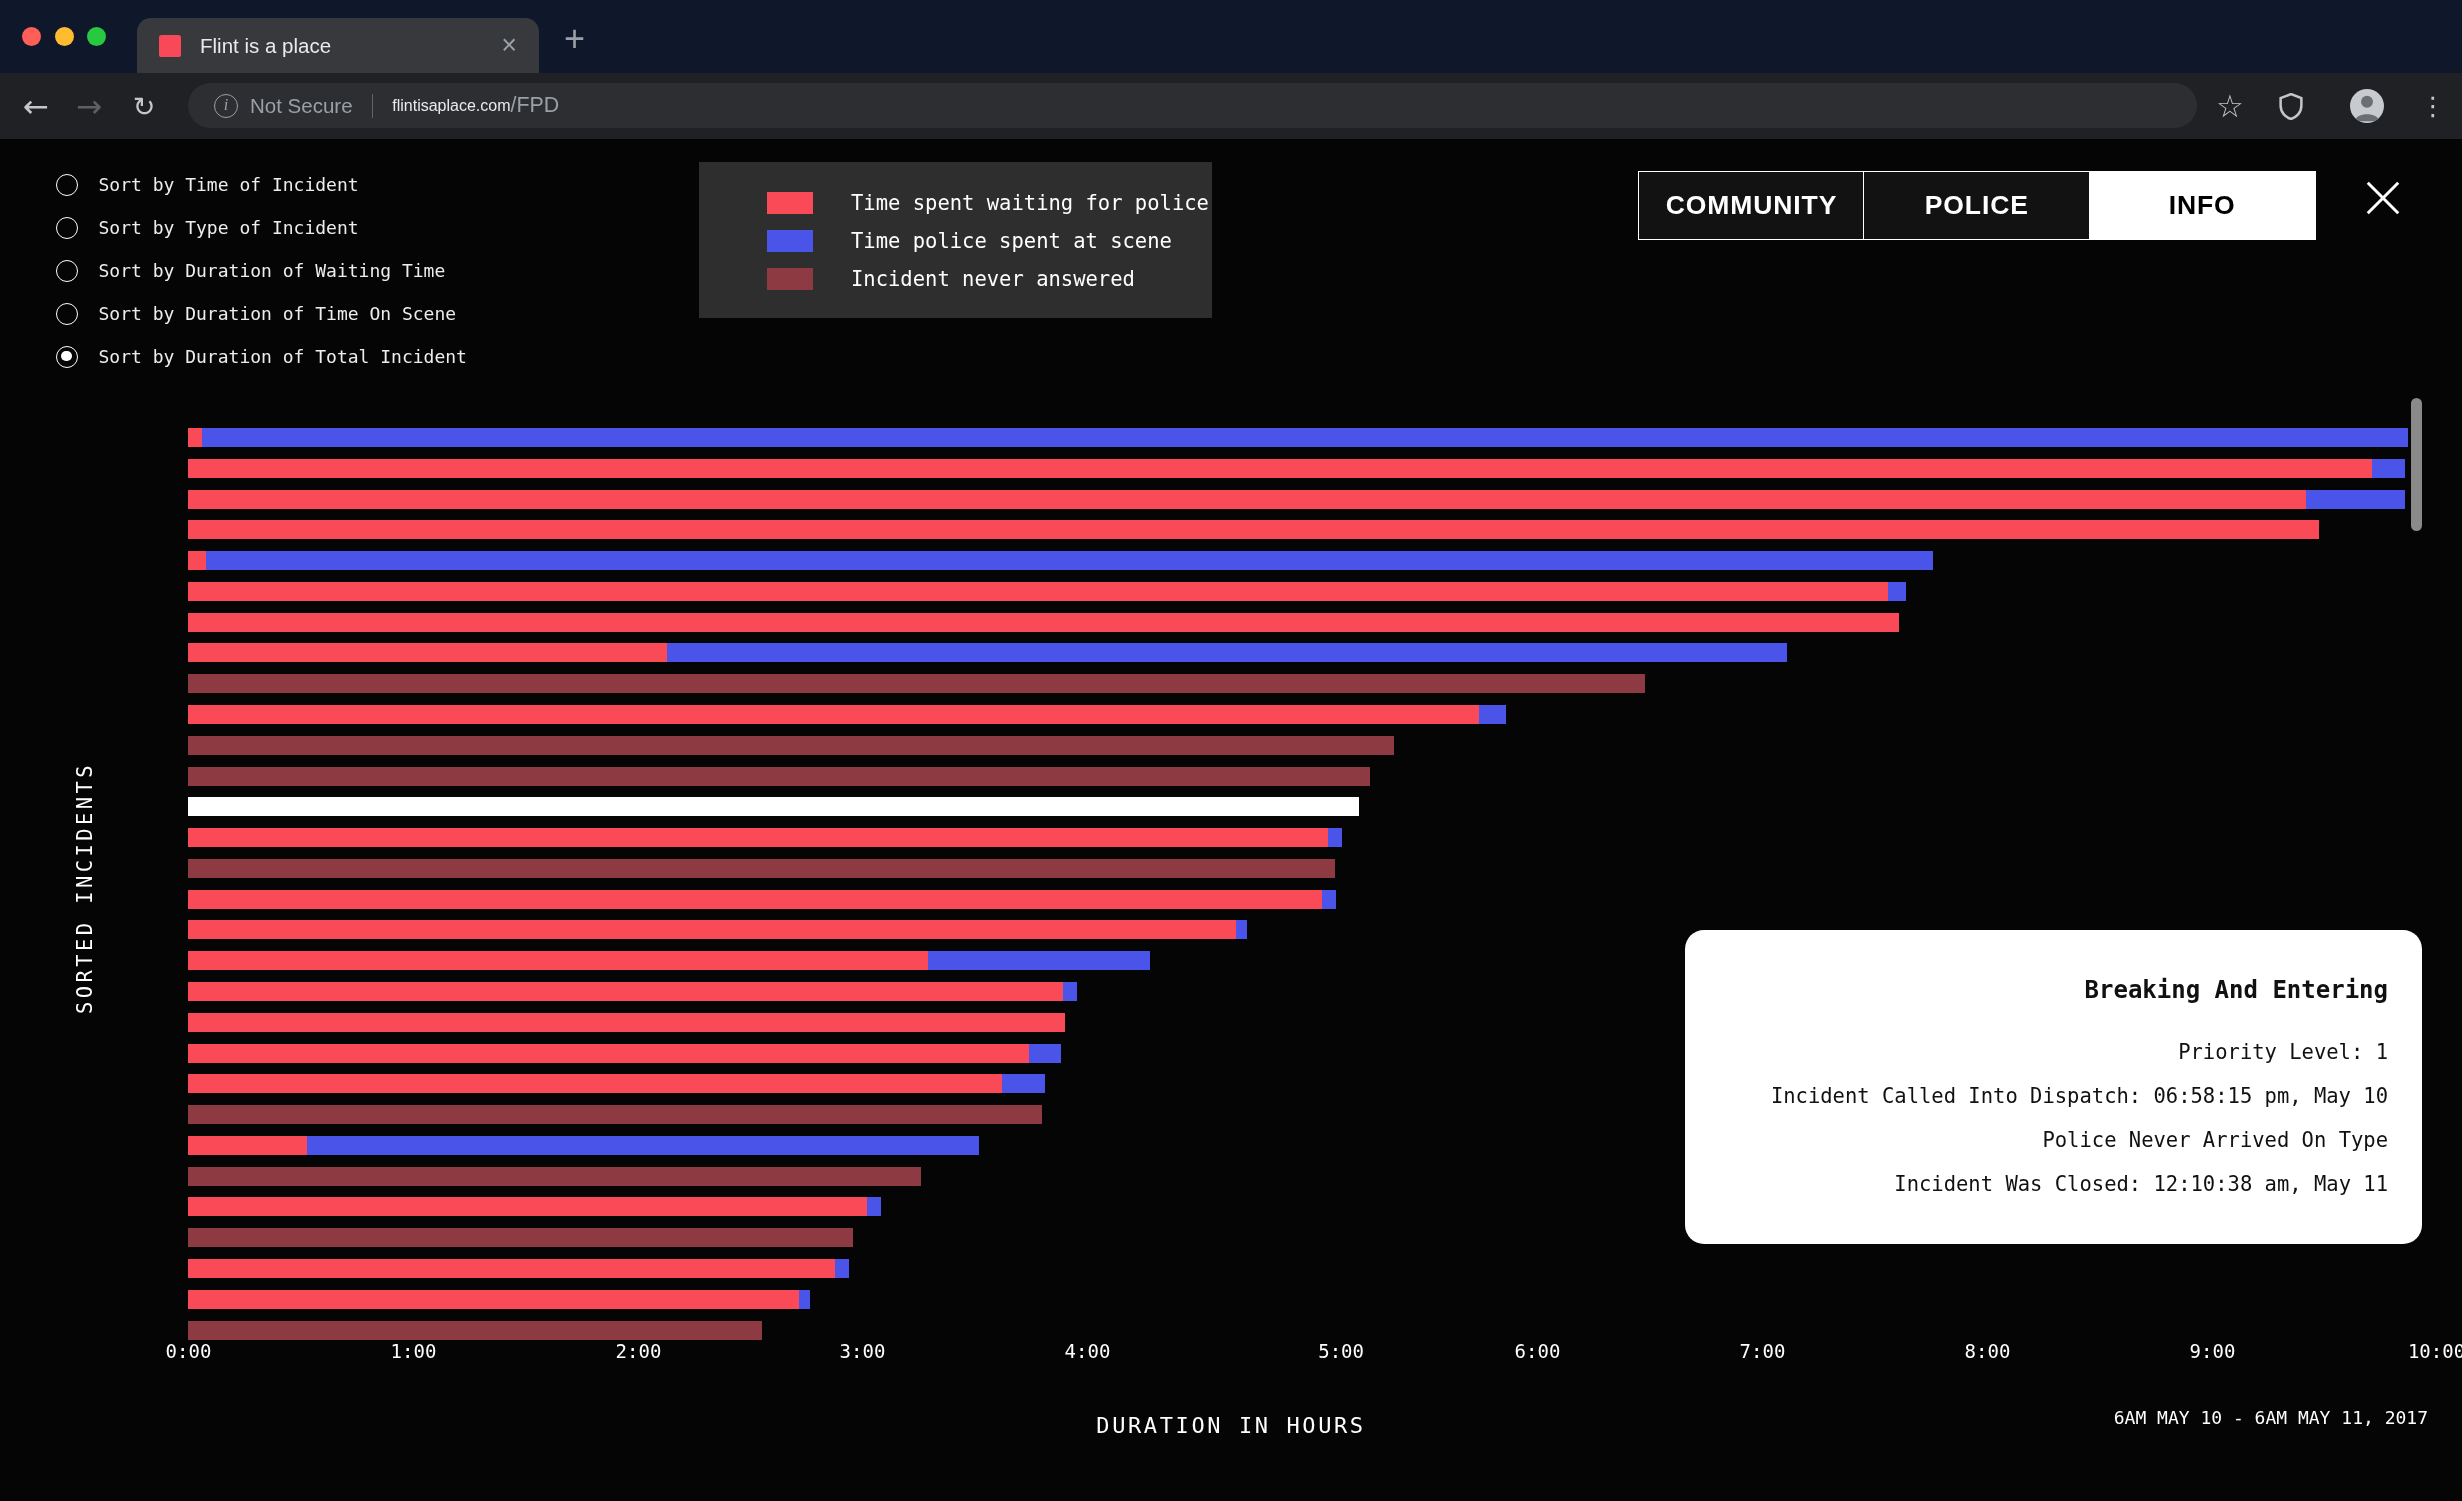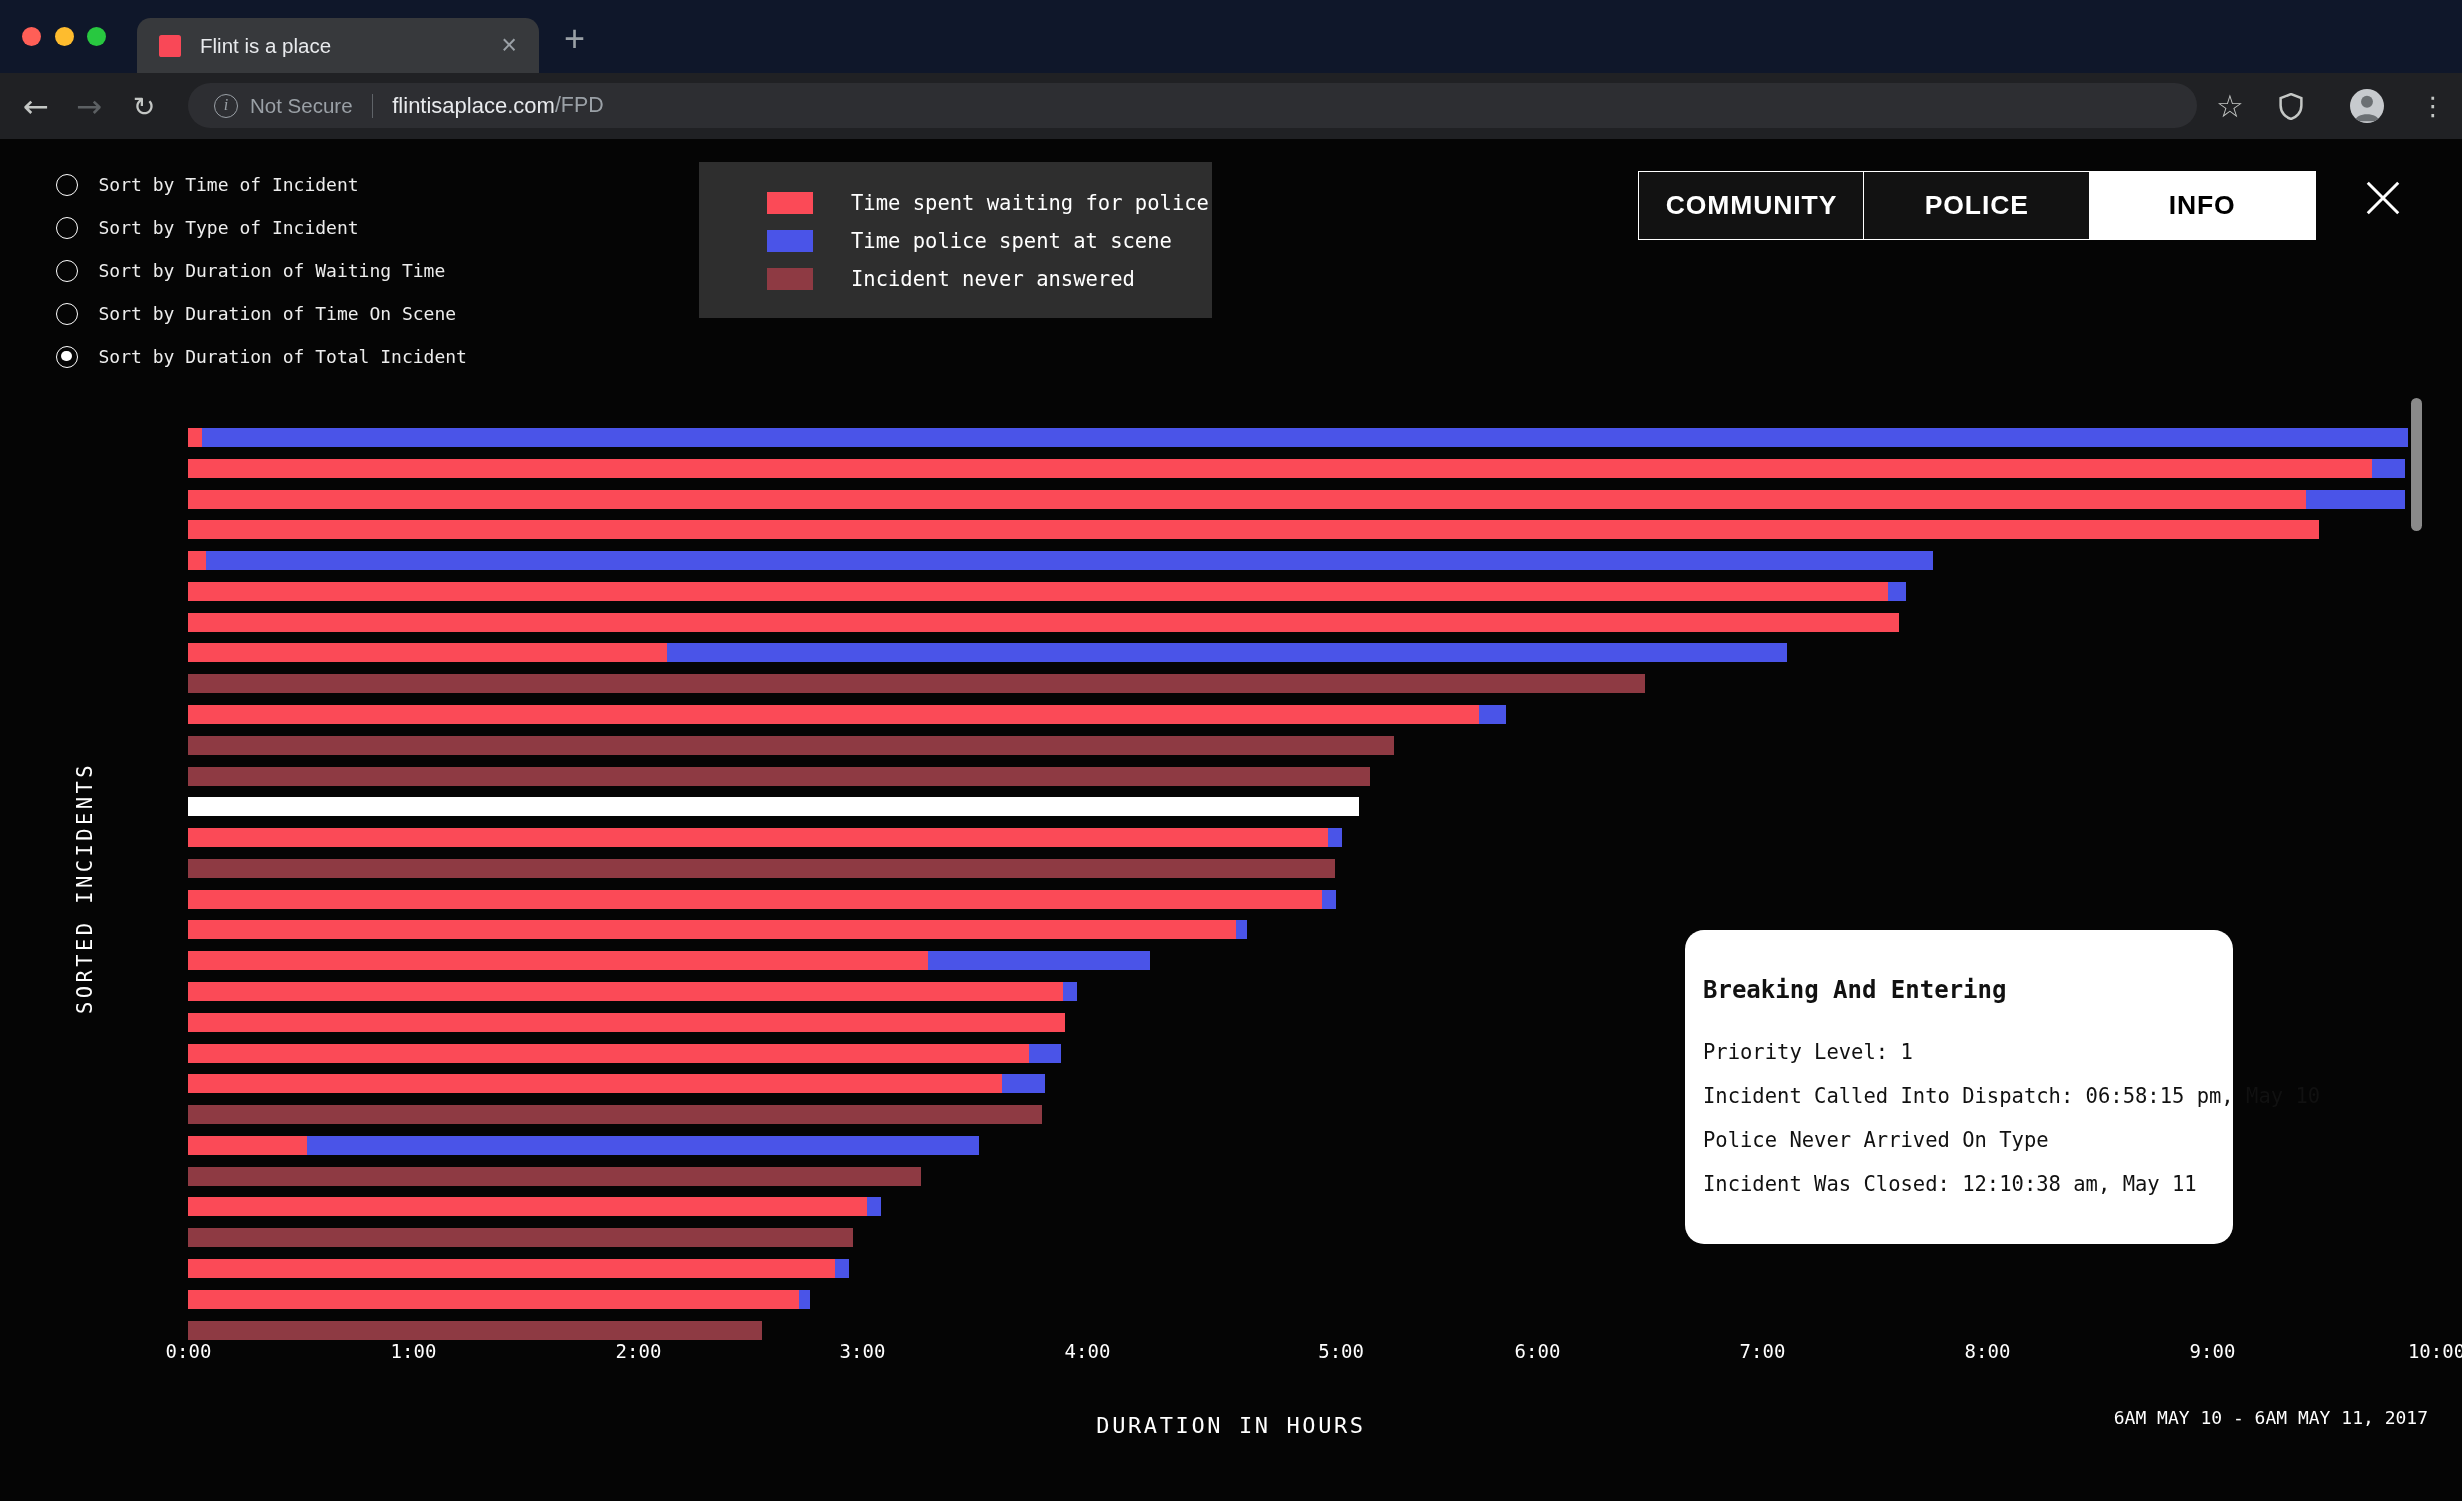--- a/index.html
+++ b/index.html
@@ -28,21 +28,21 @@
   .ic-fwd { left:65px; color:#5c6063; }
   .ic-reload { left:120px; font-size:27px; }
   .url-field { position:absolute; left:188px; top:10.3px; width:2009px; height:45px; background:#2d2e32;
                border-radius:23px; display:flex; align-items:center; padding:0 26px;
                font-family:"Liberation Sans",sans-serif; }
   .info-circle { width:24px; height:24px; border:1.7px solid #9aa0a6; border-radius:50%; color:#9aa0a6;
                  font-size:16.2px; display:flex; align-items:center; justify-content:center; flex:none;
                  font-family:"Liberation Serif",serif; font-style:italic; }
   .not-secure { color:#9aa0a6; font-size:20.5px; margin-left:12px; white-space:nowrap; }
   .url-divider { width:1.7px; height:24px; background:#5f6368; margin:0 19px; }
-  .url-host { color:#e8eaed; font-size:22px; white-space:nowrap; }
+  .url-host { color:#e8eaed; font-size:16px; white-space:nowrap; }
   .url-path { color:#9aa0a6; font-size:21.4px; white-space:nowrap; }
   .ic-star { left:2206px; }
   .ic-shield { left:2267px; }
   .avatar { position:absolute; left:2350px; top:16.2px; width:34px; height:34px; border-radius:50%;
             background:#c7cace; overflow:hidden; }
   .ic-menu { left:2409px; font-size:26px; letter-spacing:0; }
 
   
   .page { position:absolute; top:139px; left:0; width:2462px; height:1363px; background:#050505; color:#fff; }
 
@@ -80,22 +80,22 @@
   .xtick { position:absolute; width:103px; text-align:center; font-size:19px; color:#fff; }
   .ylabel { position:absolute; left:-172px; top:737px; width:513px; text-align:center;
             transform:rotate(-90deg); font-size:20.5px; letter-spacing:3.4px; color:#fff; }
   .xlabel { position:absolute; left:0; top:1274px; width:2462px; text-align:center;
             font-size:22px; letter-spacing:2.6px; color:#fff; }
   .date-range { position:absolute; right:34px; top:1268px; font-size:18px; color:#fff; white-space:nowrap; }
   .vscroll { position:absolute; left:2411px; top:259px; width:11px; height:133px; background:#8a8a8a;
              border-radius:6px; cursor:grab; }
 
   
-  .tooltip { position:absolute; left:1685px; top:791px; width:548px; height:314px; background:#fff;
-             border-radius:19px; color:#111; padding:46px 34px 0 18px; }
+  .tooltip { position:absolute; left:1685px; top:791px; width:737px; height:314px; background:#fff;
+             border-radius:19px; color:#111; padding:46px 34px 0 38px;text-align:right; }
   .tooltip-title { font-size:24px; font-weight:700; margin-bottom:26px; }
   .tooltip-line { font-size:20.5px; line-height:44px; white-space:nowrap; }
 </style>
 </head>
 <body>
 
 <div class="titlebar">
   <span class="traffic t-red"></span>
   <span class="traffic t-yellow"></span>
   <span class="traffic t-green"></span>

